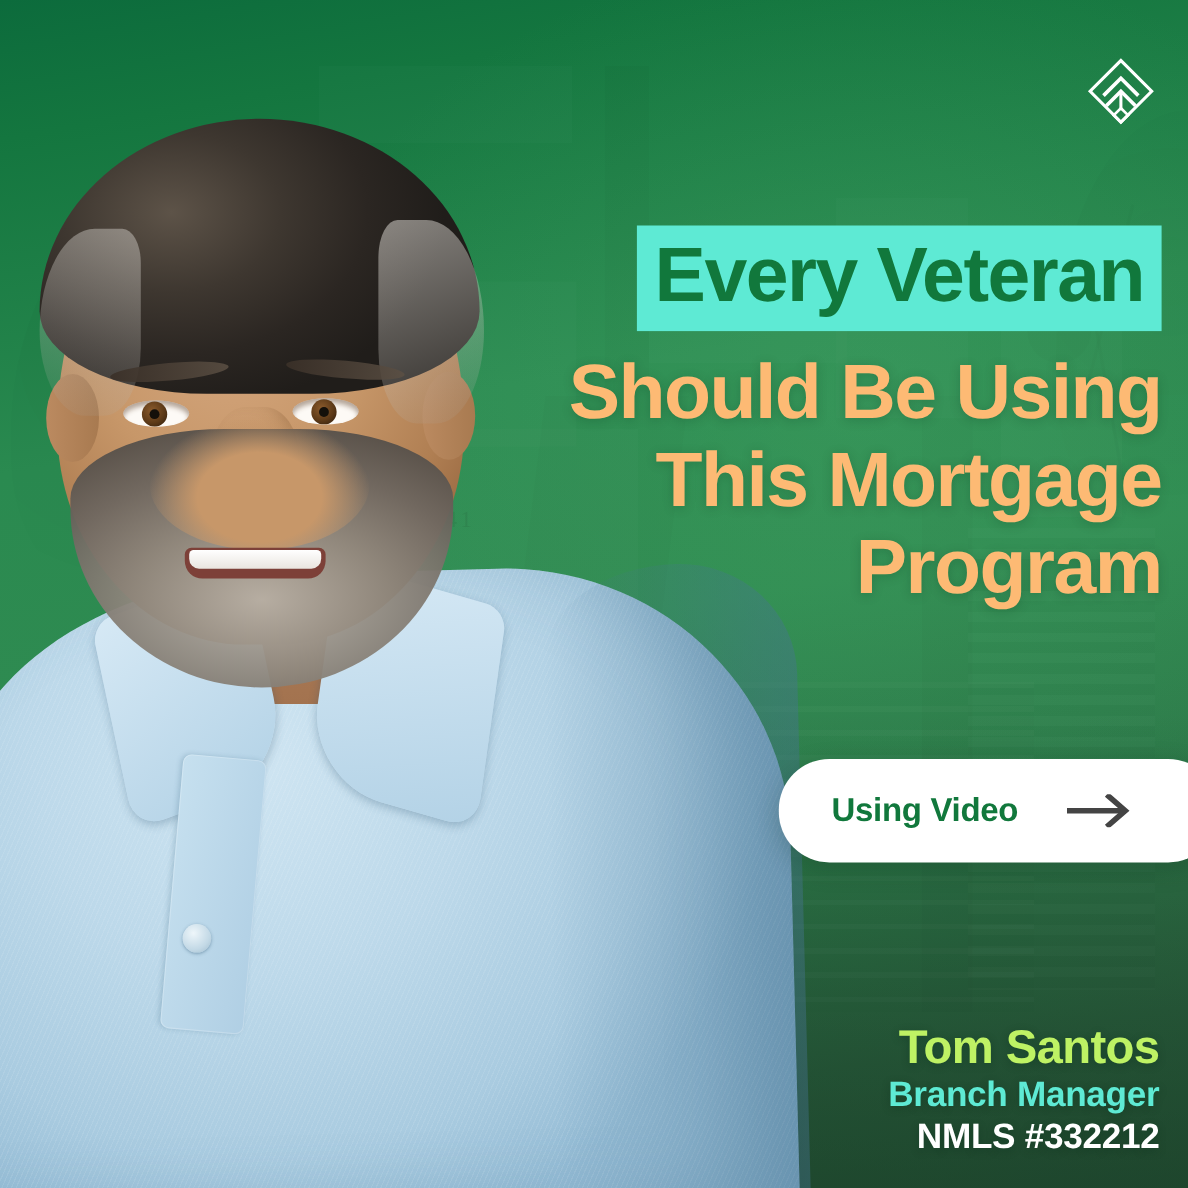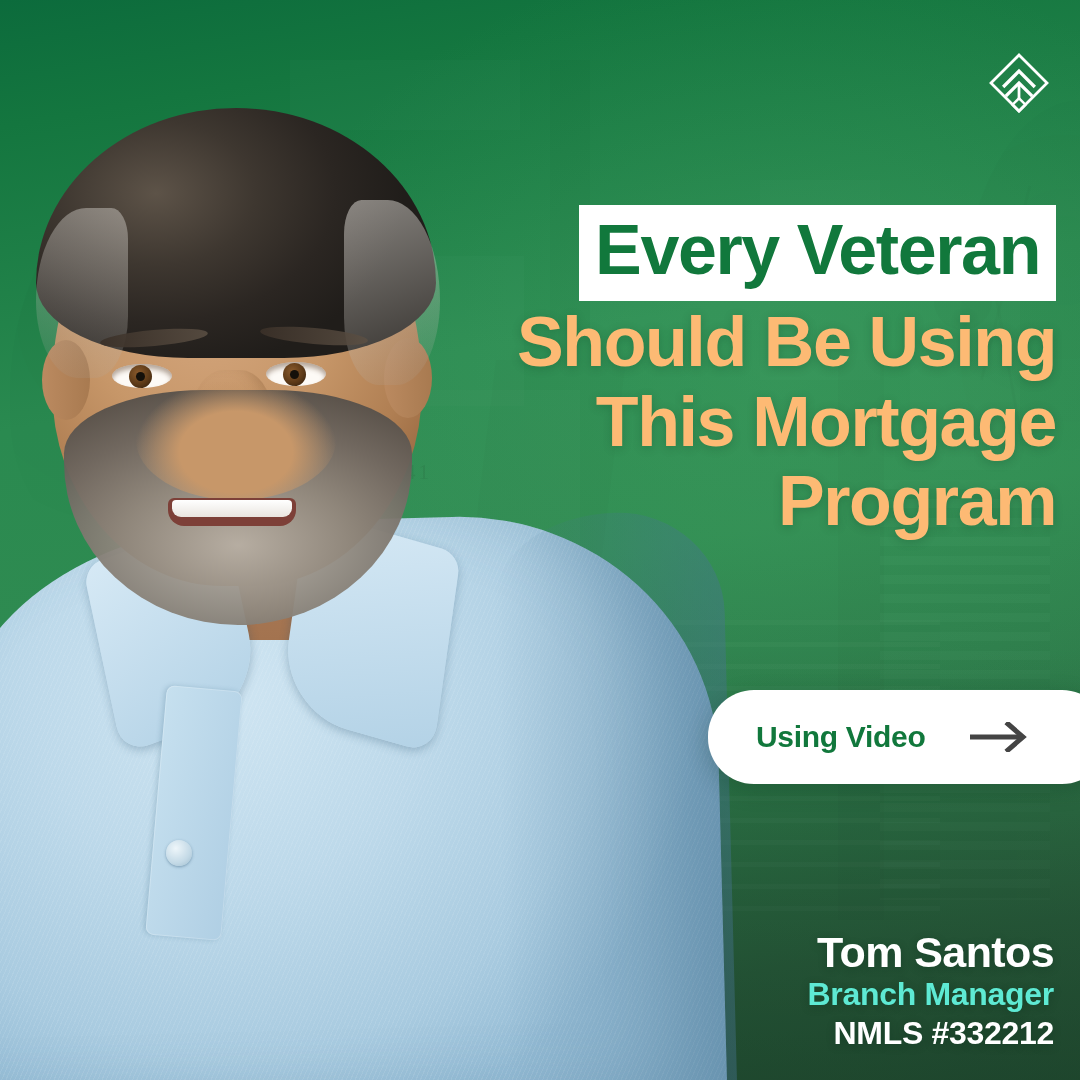--- a/index.html
+++ b/index.html
@@ -369,25 +369,25 @@
     display: block;
     color: #fdba74;
     font-size: 70px;
     font-weight: 700;
     line-height: 1.14;
     letter-spacing: -1.4px;
     text-shadow: 0 2px 10px rgba(10,50,28,0.22);
   }
   .hl-line.highlight {
     display: inline-block;
-    background: #ffffff;
+    background: #5eead4;
     color: #11783c;
     padding: 6px 16px 10px 16px;
     text-shadow: none;
-    margin-bottom: 2px;
+    margin-bottom: 16px;
   }
 
   
   .cta {
     position: absolute;
     left: 708px;
     top: 690px;
     width: 400px;
     height: 94px;
     background: #ffffff;
@@ -409,21 +409,21 @@
   .cta-arrow { flex: 0 0 auto; display: block; }
 
   
   .signature {
     position: absolute;
     right: 26px;
     bottom: 28px;
     text-align: right;
   }
   .sig-name {
-    color: #ffffff;
+    color: #bef264;
     font-size: 43px;
     font-weight: 700;
     line-height: 1.06;
     letter-spacing: -0.6px;
     text-shadow: 0 2px 8px rgba(8,40,24,0.30);
   }
   .sig-role {
     color: #5eead4;
     font-size: 32px;
     font-weight: 700;

